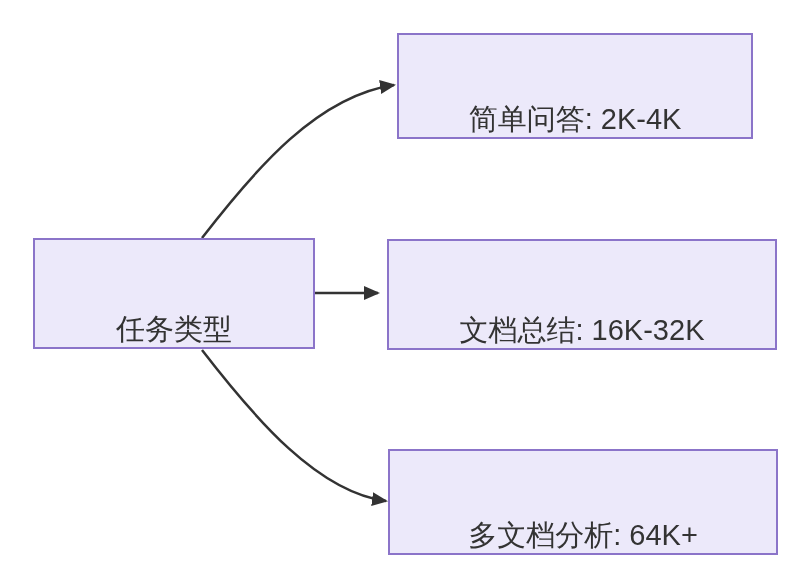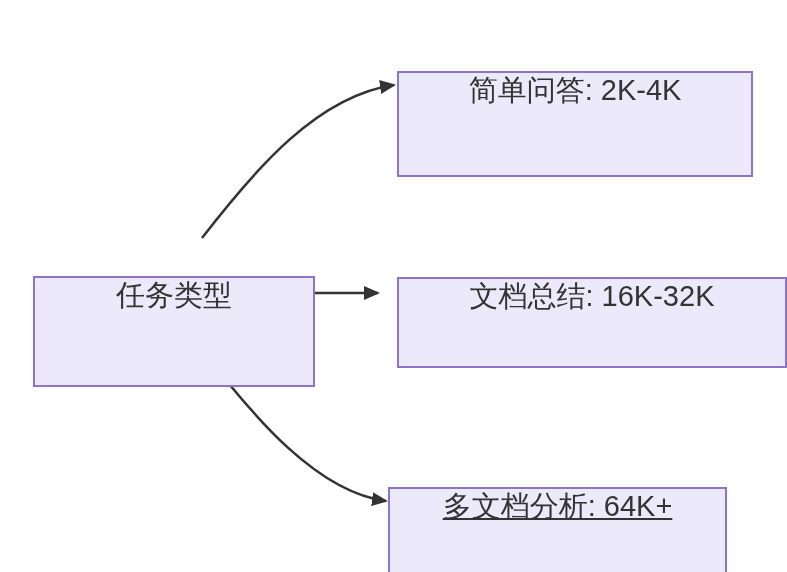--- a/index.html
+++ b/index.html
@@ -36,32 +36,31 @@
   .arrowhead-fill{
     fill:var(--edge);
     stroke:none;
   }
   .node{
     position:absolute;
     box-sizing:border-box;
     background:var(--node-fill);
     border:2px solid var(--node-border);
     display:flex;
-    align-items:flex-start;
+    align-items:flex-end;
     justify-content:center;
     color:var(--text);
     font-size:29px;
     line-height:1.2;
     white-space:nowrap;
-    margin-top:38px;
   }
   #n-task   { left:33px;  top:238px; width:282px; height:111px; }
   #n-simple { left:397px; top:33px;  width:356px; height:106px; }
-  #n-doc    { left:397px; top:239px; width:390px; height:91px; }
-  #n-multi  { left:388px; top:449px; width:339px; height:106px;text-decoration:underline; }
+  #n-doc    { left:387px; top:239px; width:390px; height:111px; }
+  #n-multi  { left:388px; top:449px; width:390px; height:106px; }
 </style>
 </head>
 <body>
 
 <div class="canvas">
 
   <svg class="edges" width="787" height="572" viewBox="0 0 787 572" aria-hidden="true">
     <defs>
       <marker id="arrowhead" markerUnits="userSpaceOnUse" markerWidth="18" markerHeight="16" refX="14" refY="7" orient="auto">
         <path class="arrowhead-fill" d="M0,0 L16,7 L0,14 Z"></path>

